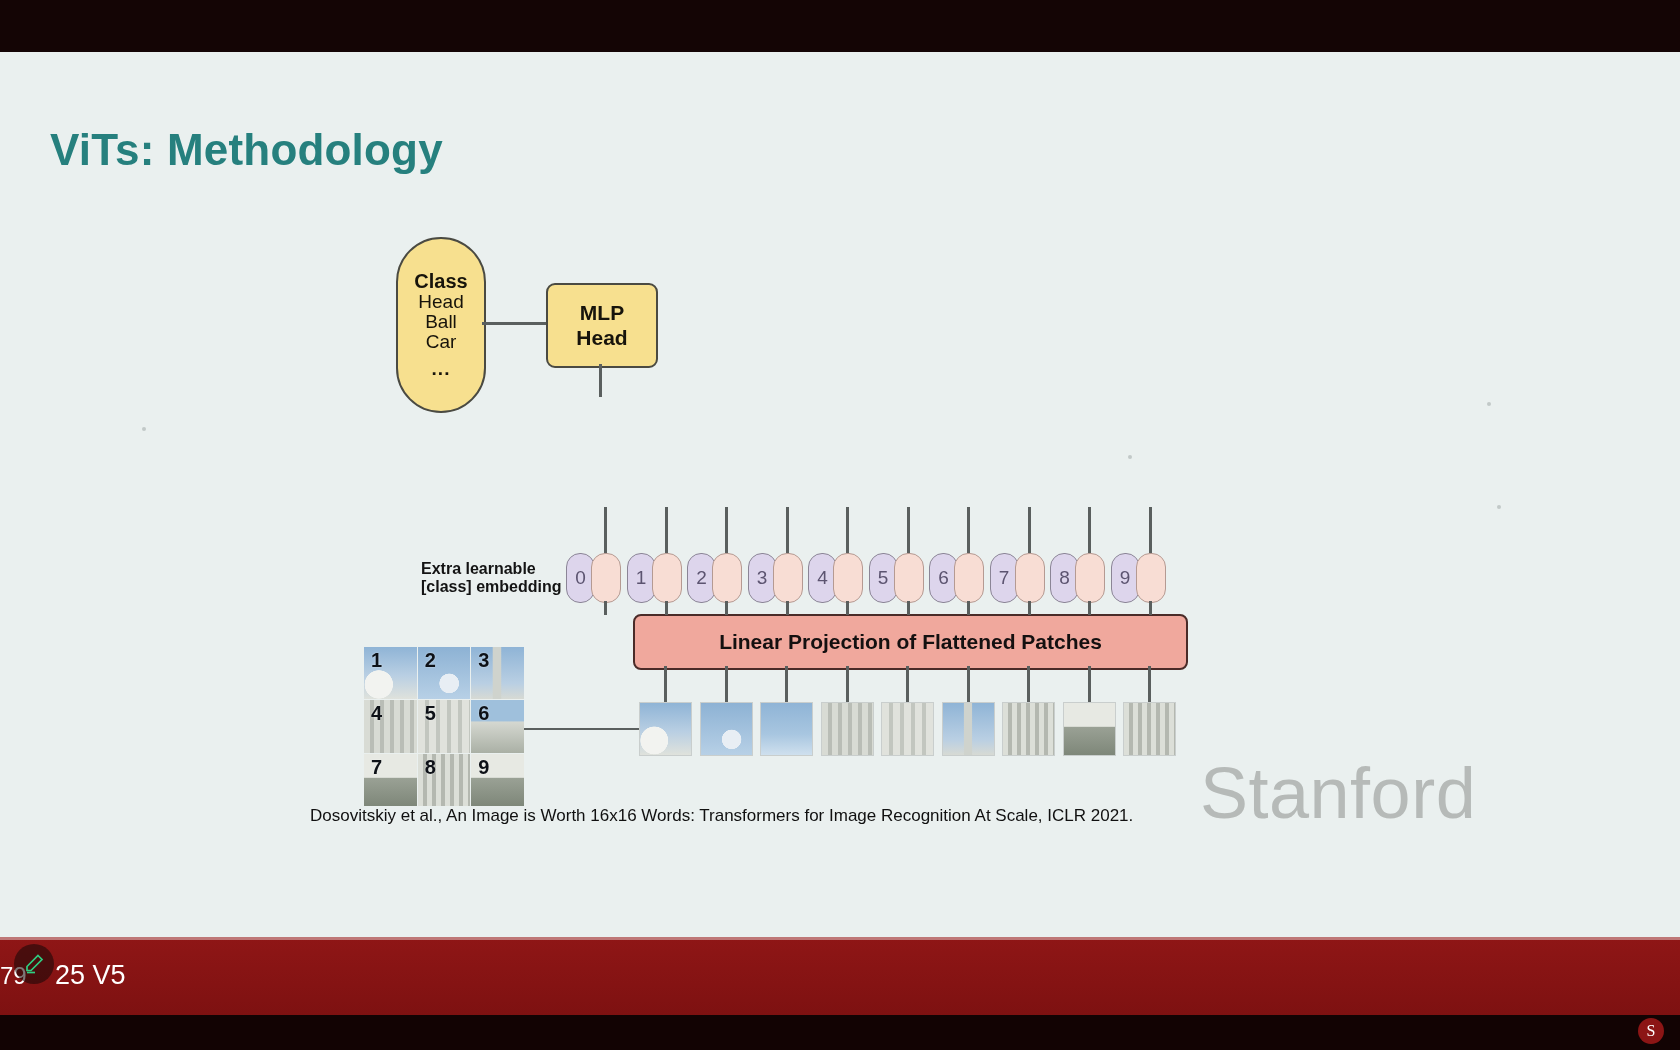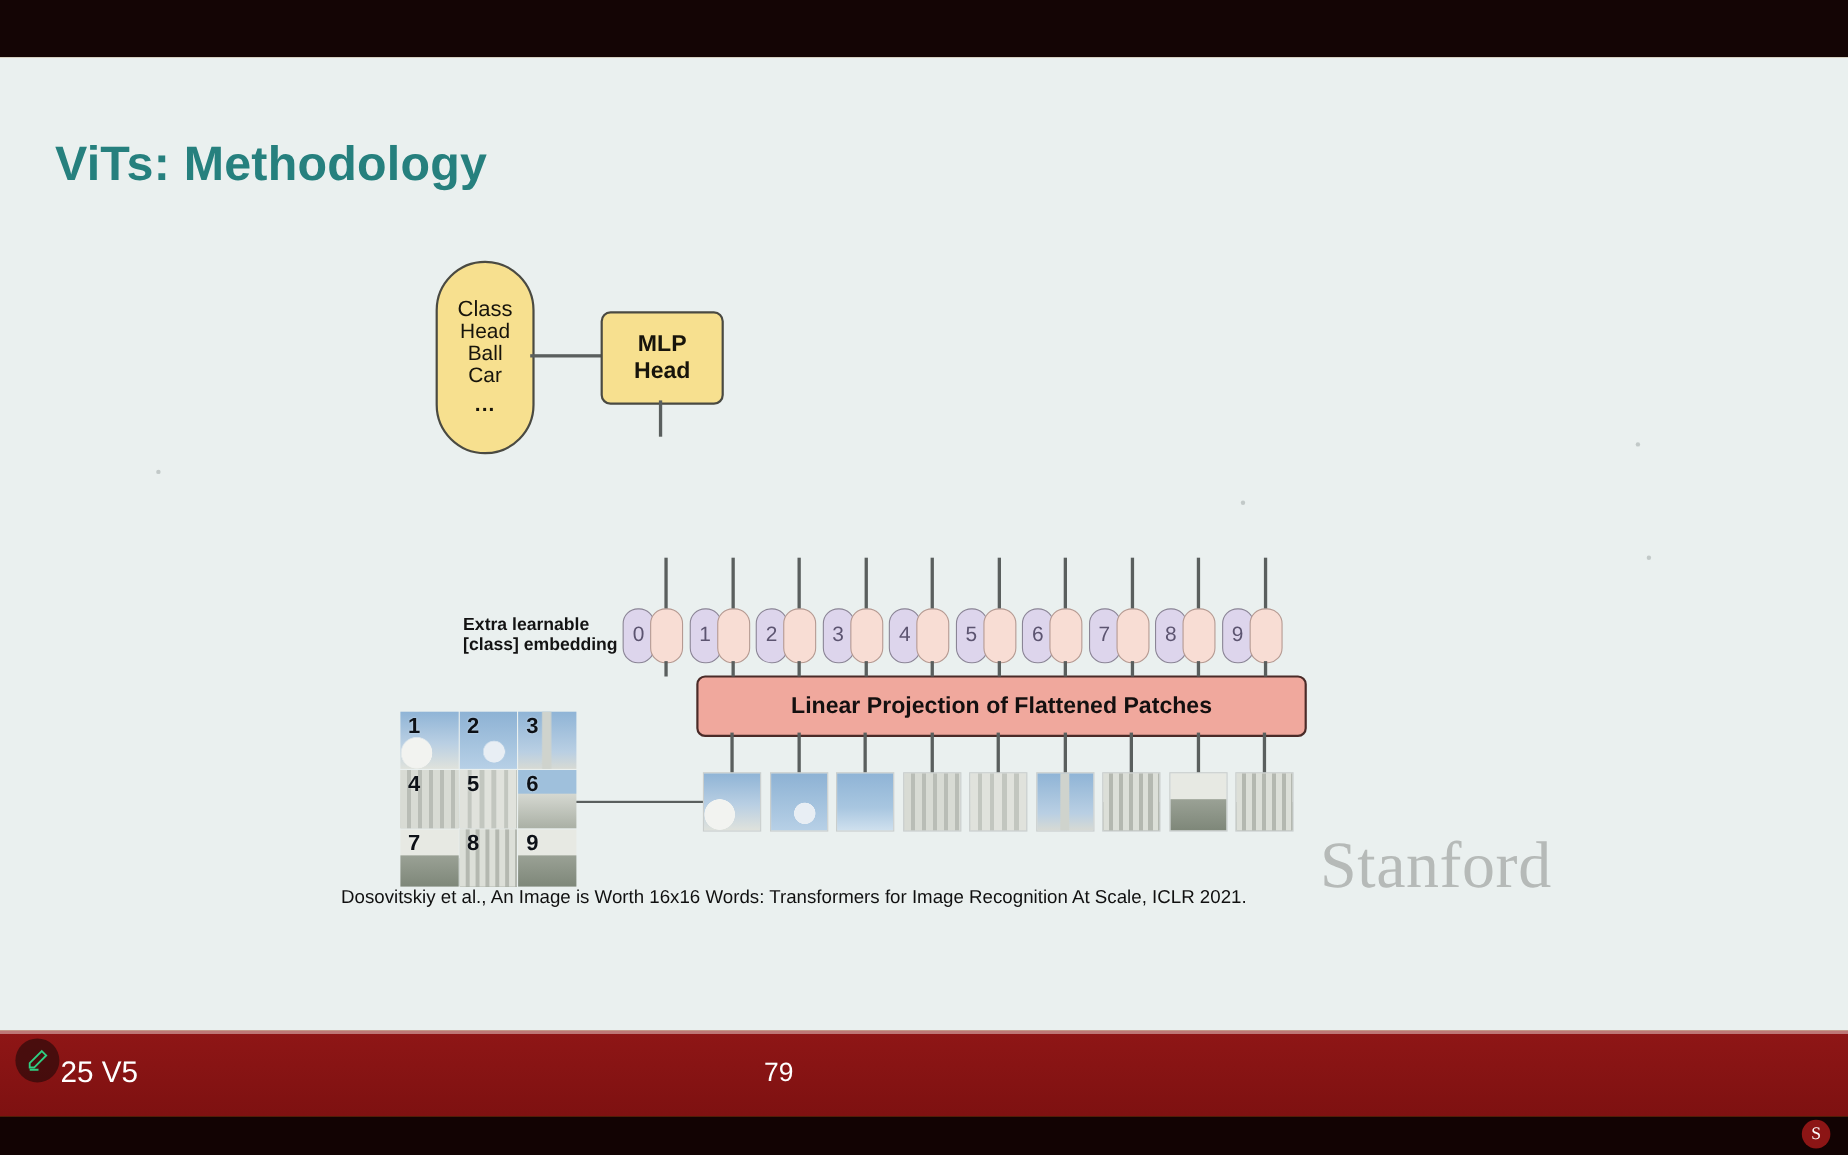--- a/index.html
+++ b/index.html
@@ -1,18 +1,18 @@
 <!DOCTYPE html>
 <html><head>
 <meta charset="utf-8">
 <style>
   html,body{margin:0;padding:0;background:#000;}
   body{width:1680px;height:1050px;overflow:hidden;font-family:"Liberation Sans",sans-serif;}
 
-  #stage{position:relative;width:1680px;height:1050px;background:#a16207;}
+  #stage{position:relative;width:1680px;height:1050px;background:#f0abfc;}
 
   
   .bar-top{position:absolute;left:0;top:0;width:1680px;height:52px;background:#140505;}
   .bar-bottom{position:absolute;left:0;top:1015px;width:1680px;height:35px;background:#120303;}
 
   
   .slide{position:absolute;left:0;top:52px;width:1680px;height:885px;
          background:#eaf0ef;overflow:hidden;}
 
   .slide-title{position:absolute;left:50px;top:73px;font-size:44px;font-weight:bold;
@@ -24,21 +24,21 @@
   
   .line{position:absolute;background:#5a5f5e;}
   .vline{width:3px;}
   .hline{height:3px;}
 
   
   .class-pill{position:absolute;left:396px;top:185px;width:86px;height:172px;
      background:#f7e08f;border:2px solid #4a4a42;border-radius:48px;
      display:flex;flex-direction:column;align-items:center;justify-content:center;
      color:#17140b;line-height:1.05;}
-  .class-pill .l0{font-size:20px;font-weight:normal;}
+  .class-pill .l0{font-size:20px;font-weight:bold;}
   .class-pill .l{font-size:19px;}
   .class-pill .dots{font-size:19px;font-weight:bold;margin-top:7px;letter-spacing:1px;}
 
   
   .mlp{position:absolute;left:546px;top:231px;width:108px;height:81px;
      background:#f7e08f;border:2px solid #4a4a42;border-radius:9px;
      display:flex;flex-direction:column;align-items:center;justify-content:center;
      font-size:21px;font-weight:bold;color:#17140b;line-height:1.15;}
 
   
@@ -104,31 +104,31 @@
   .mixed {background:
             linear-gradient(180deg,#9fc0dc 0 40%,#d5d8d1 41%,#aab0a5 100%);}
 
   
   .gridline{position:absolute;background:#5a5f5e;height:2px;}
 
   
   .citation{position:absolute;left:310px;top:754px;font-size:17px;color:#101010;}
 
   
-  .watermark{position:absolute;left:1200px;top:700px;font-family:Liberation Serif, serif;
-     font-size:60px;color:#b6bab8;letter-spacing:.5px;}
+  .watermark{position:absolute;left:1200px;top:700px;font-family:Liberation Sans, sans-serif;
+     font-size:72px;color:#b6bab8;letter-spacing:.5px;}
 
   
   .footer{position:absolute;left:0;top:937px;width:1680px;height:78px;
      background:linear-gradient(180deg,#8f1616 0%,#7e1111 100%);}
   .footer .light{position:absolute;left:0;top:0;width:1680px;height:3px;
      background:#e6c9c7;opacity:.55;}
   .footer .deck{position:absolute;left:55px;top:23px;font-size:27px;color:#fff;
      font-weight:500;}
-  .footer .pageno{position:absolute;left:0;top:25px;width:1416px;text-align:center;
+  .footer .pageno{position:absolute;left:0;top:25px;width:1416px;text-align:left;
      font-size:24px;color:#fff;}
   .footer .uni{position:absolute;right:36px;top:19px;font-family:"Liberation Serif",serif;
      font-size:33px;color:#fff;}
 
   
   .pen{position:absolute;left:14px;top:944px;width:40px;height:40px;border-radius:50%;
      background:rgba(18,8,8,.55);display:flex;align-items:center;justify-content:center;}
 
   
   .badge{position:absolute;right:16px;top:1018px;width:26px;height:26px;border-radius:50%;

